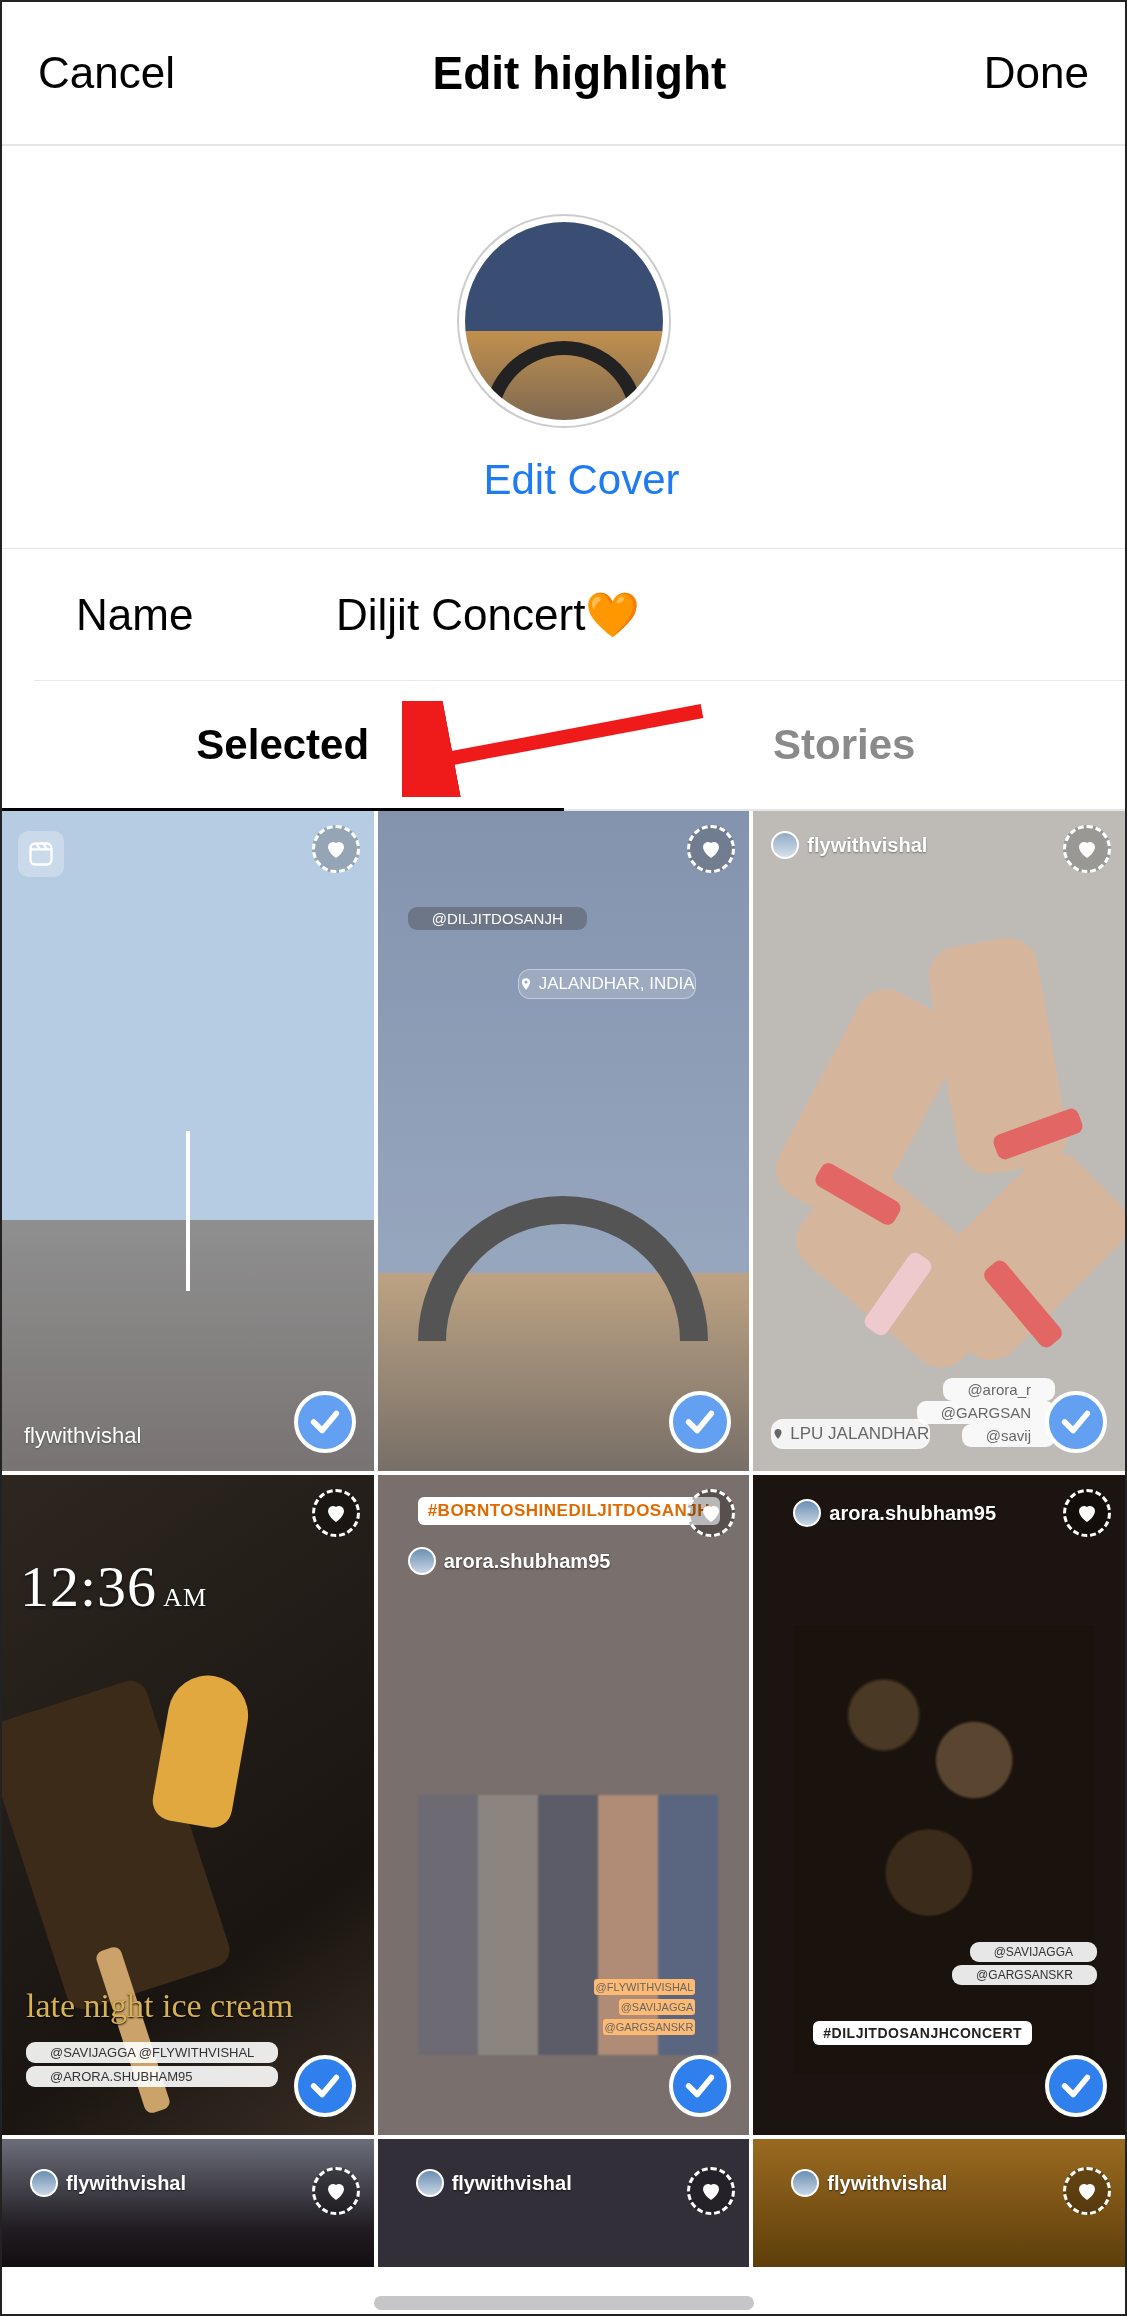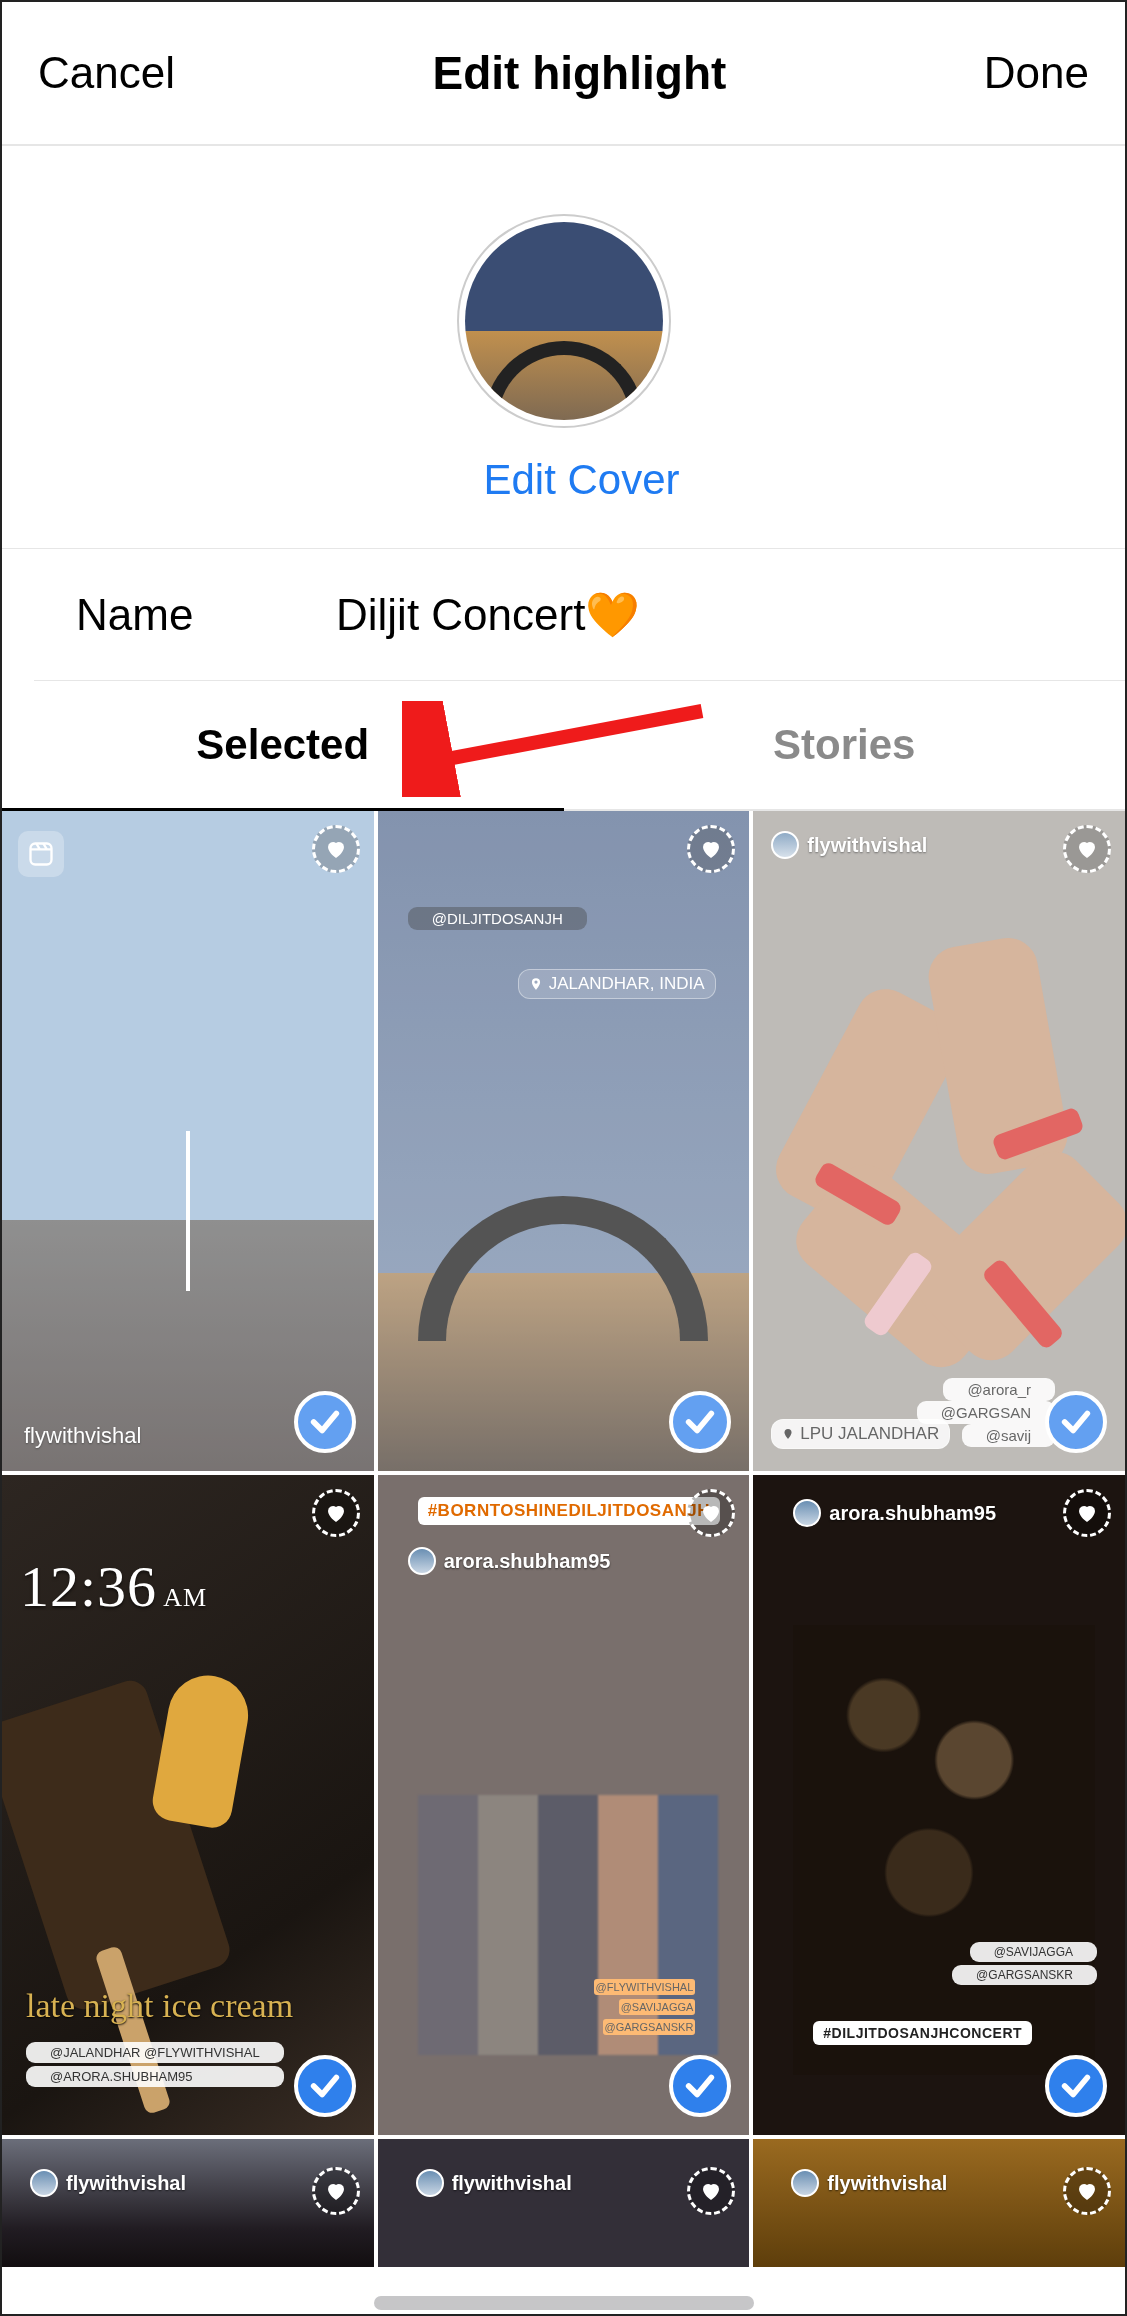--- a/index.html
+++ b/index.html
@@ -229,21 +229,21 @@
   }
   .script-text {
     position:absolute; left:24px; bottom:110px;
     color:#d8b252; font-family: cursive; font-size:34px;
     text-shadow: 0 1px 2px #000;
   }
   .loc-pill {
     position:absolute;
     background: rgba(255,255,255,0.16);
     border:1px solid rgba(255,255,255,0.4);
-    color:#fff; font-size:17px; padding:4px 10px; border-radius:12px;
+    color:#fff; font-size:17px; padding:4px 0; border-radius:12px;
     display:flex; align-items:center; gap:6px;
   }
   .hashtag-pill {
     position:absolute; background:#fff; color:#222; font-size:17px;
     padding:4px 10px; border-radius:6px; font-weight:600;
     letter-spacing:0.5px;
   }
   .hashtag-orange { color:#e06a00; }
   .small-tags {
     position:absolute; right:54px; bottom:100px;
@@ -386,21 +386,21 @@
   <div class="cell bg-icecream">
     <div class="time-overlay">
       <span>12:36</span><small>AM</small>
     </div>
 
     <div style="position:absolute; left:20px; top:220px; width:170px; height:300px; background:#3d2b1a; transform:rotate(-18deg); border-radius:18px;"></div>
     <div style="position:absolute; left:118px; top:470px; width:26px; height:170px; background:#caa26a; transform:rotate(-18deg); border-radius:8px;"></div>
     <div style="position:absolute; left:160px; top:200px; width:80px; height:150px; background:#e0a83e; border-radius:40px 40px 20px 20px; transform:rotate(10deg);"></div>
     <div class="script-text">late night ice cream</div>
     <div style="position:absolute; left:24px; bottom:48px; display:flex; flex-direction:column; gap:3px;">
-      <span class="tag" style="position:static; font-size:13px;">@JALANDHAR @FLYWITHVISHAL</span>
+      <span class="tag" style="position:static; font-size:13px;">@SAVIJAGGA @FLYWITHVISHAL</span>
       <span class="tag" style="position:static; font-size:13px;">@ARORA.SHUBHAM95</span>
     </div>
     <div class="heart-badge">
       <svg viewBox="0 0 24 24" fill="#fff">
           <path d="M12 21s-8-5.3-8-11a5 5 0 0 1 8-4 5 5 0 0 1 8 4c0 5.7-8 11-8 11z"></path>
         </svg>
     </div>
     <div class="check-badge">
       <svg viewBox="0 0 24 24" fill="none" stroke="#fff" stroke-width="4" stroke-linecap="round" stroke-linejoin="round">
           <polyline points="4 12 10 18 20 6"></polyline>

